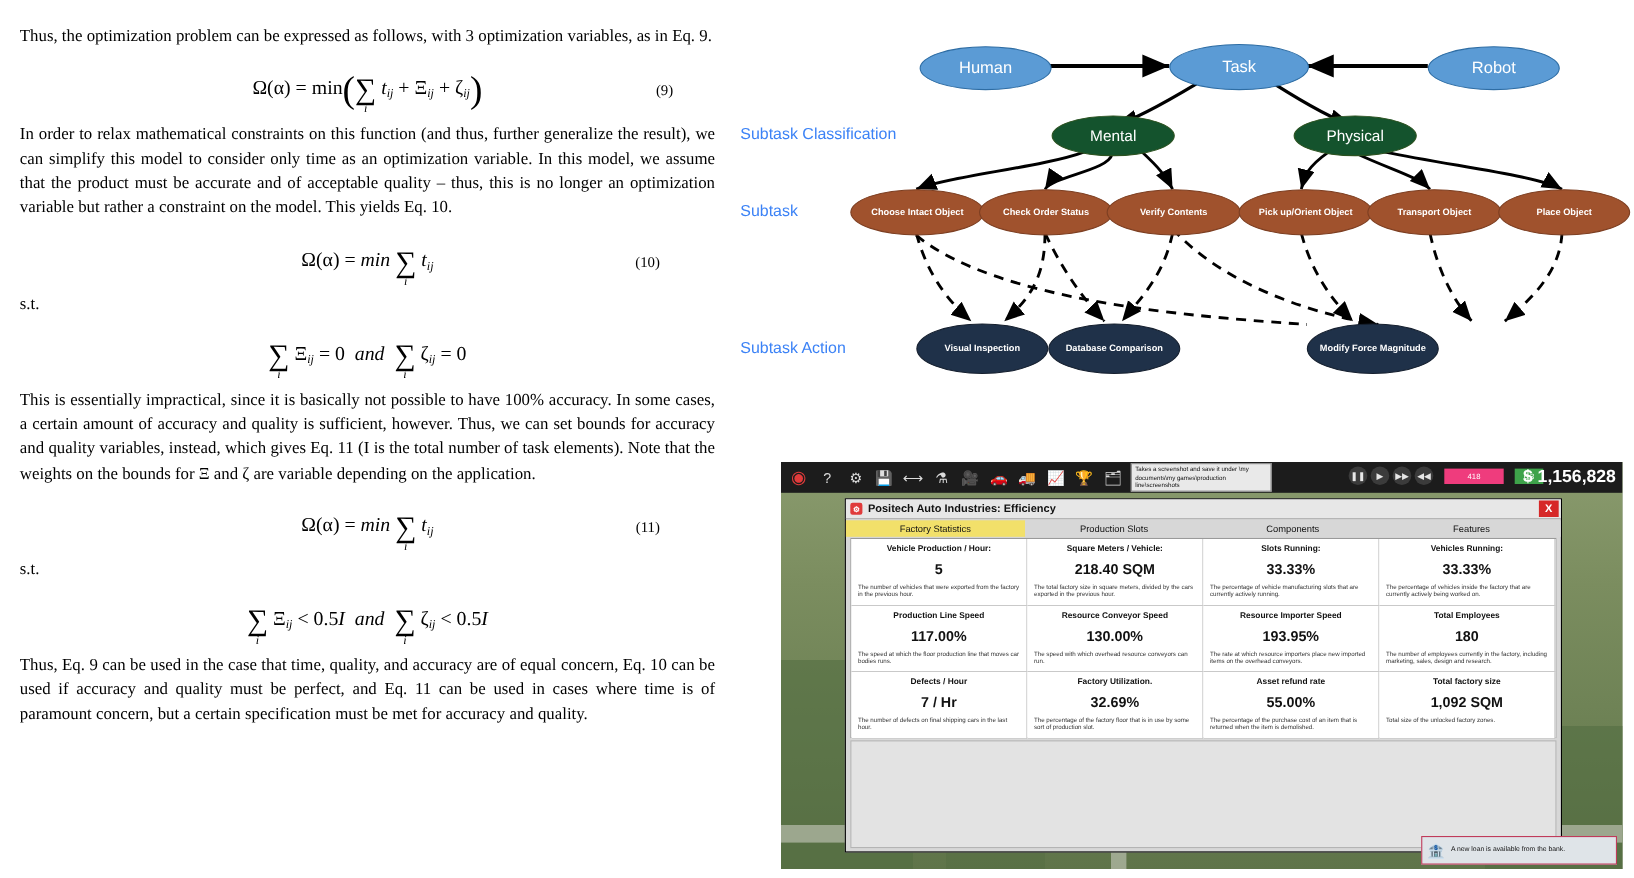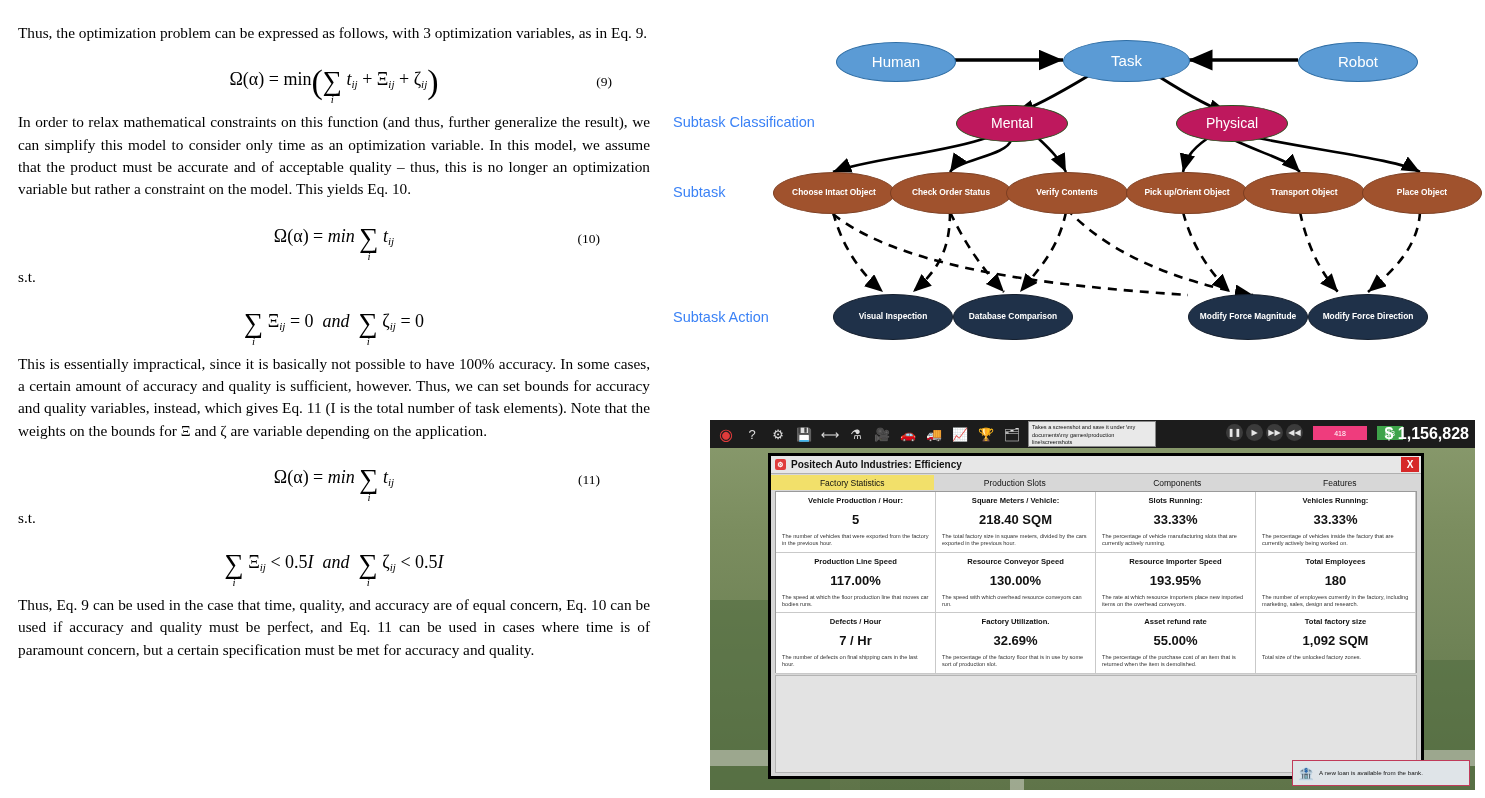--- a/index.html
+++ b/index.html
@@ -48,21 +48,21 @@
   .rowlabel{
     position:absolute;font-size:14.5px;color:#3b82f6;font-family:Liberation Sans, sans-serif;
   }
   .node{
     position:absolute;border-radius:50%;
     display:flex;align-items:center;justify-content:center;
     text-align:center;color:#fff;font-family:"Liberation Sans",sans-serif;
     line-height:1.1;
   }
   .n-blue{background:#5b9bd5;border:1px solid #2e6da4;font-size:15px;}
-  .n-green{background:#be185d;border:1px solid #2c5220;font-size:14px;}
+  .n-green{background:#14532d;border:1px solid #2c5220;font-size:14px;}
   .n-brown{background:#a0522d;border:1px solid #7d3f22;font-size:8.4px;font-weight:bold;}
   .n-navy{background:#1f3149;border:1px solid #16202f;font-size:8.4px;font-weight:bold;}
   
   #game{
     position:absolute;left:710px;top:420px;width:765px;height:370px;
     background:#6d7f58;overflow:hidden;
     font-family:"Liberation Sans",sans-serif;
   }
   #game-bg{
     position:absolute;inset:0;
@@ -99,21 +99,21 @@
   }
   .bar-green{
     position:absolute;right:72px;top:6px;width:26px;height:14px;background:#3ea34a;
     color:#fff;font-size:7px;display:flex;align-items:center;justify-content:center;
   }
   .money{
     position:absolute;right:6px;top:5px;color:#fff;font-size:16px;font-weight:bold;
   }
   #dialog{
     position:absolute;left:58px;top:33px;width:650px;height:320px;
-    background:#d7d7d7;border:3px solid #000000;
+    background:#d7d7d7;border:1px solid #000000;
   }
   #dialog-title{
     height:18px;background:#e7e7e7;border-bottom:1px solid #b0b0b0;
     display:flex;align-items:center;gap:5px;padding:0 4px;box-sizing:border-box;
     font-size:10px;font-weight:bold;color:#111;
   }
   .title-gear{
     width:11px;height:11px;border-radius:2px;background:#e03b3b;
     display:flex;align-items:center;justify-content:center;color:#fff;font-size:7px;
   }
@@ -256,21 +256,20 @@
   <div class="node n-brown" style="left:105px;top:172px;width:120px;height:40px;">Choose Intact Object</div>
   <div class="node n-brown" style="left:222px;top:172px;width:120px;height:40px;">Check Order Status</div>
   <div class="node n-brown" style="left:338px;top:172px;width:120px;height:40px;">Verify Contents</div>
   <div class="node n-brown" style="left:458px;top:172px;width:120px;height:40px;">Pick up/Orient Object</div>
   <div class="node n-brown" style="left:575px;top:172px;width:120px;height:40px;">Transport Object</div>
   <div class="node n-brown" style="left:694px;top:172px;width:118px;height:40px;">Place Object</div>
 
   <div class="node n-navy" style="left:165px;top:294px;width:118px;height:44px;">Visual Inspection</div>
   <div class="node n-navy" style="left:285px;top:294px;width:118px;height:44px;">Database Comparison</div>
   <div class="node n-navy" style="left:520px;top:294px;width:118px;height:44px;">Modify Force Magnitude</div>
-  <div class="node n-navy" style="left:640px;top:294px;width:118px;height:44px;">Modify Force Direction</div>
 </div>
 
 <div id="game">
   <div id="game-bg">
     <div class="bgblock" style="left:0px;top:180px;width:120px;height:190px;"></div>
     <div class="bgblock" style="left:640px;top:240px;width:130px;height:130px;"></div>
     <div class="road" style="left:0px;top:330px;width:765px;height:16px;"></div>
     <div class="road" style="left:300px;top:200px;width:14px;height:170px;"></div>
     <div class="bgblock" style="left:150px;top:300px;width:90px;height:70px;opacity:.35;"></div>
   </div>

